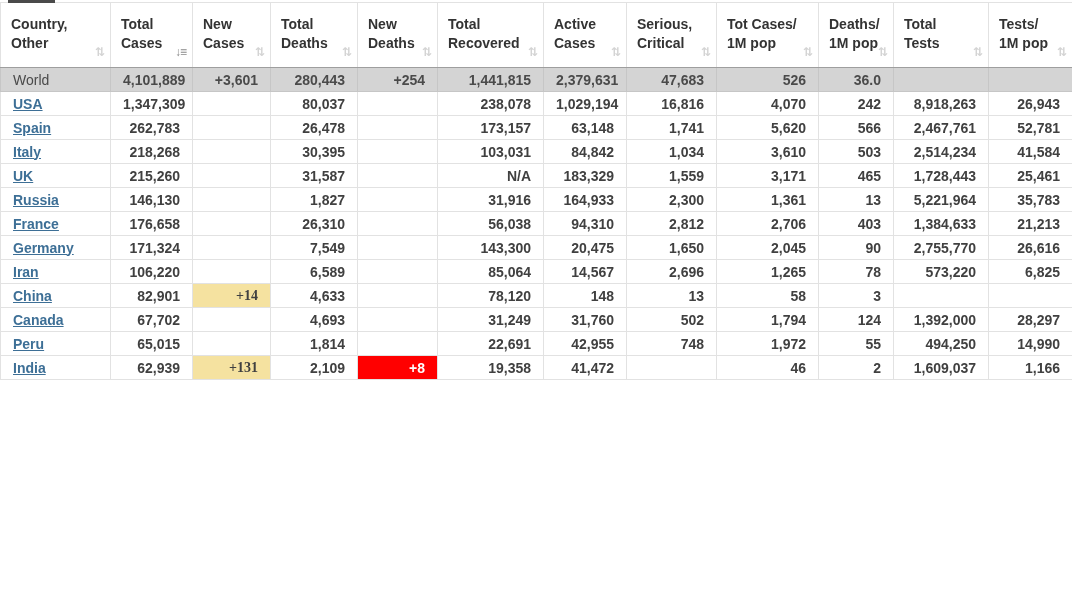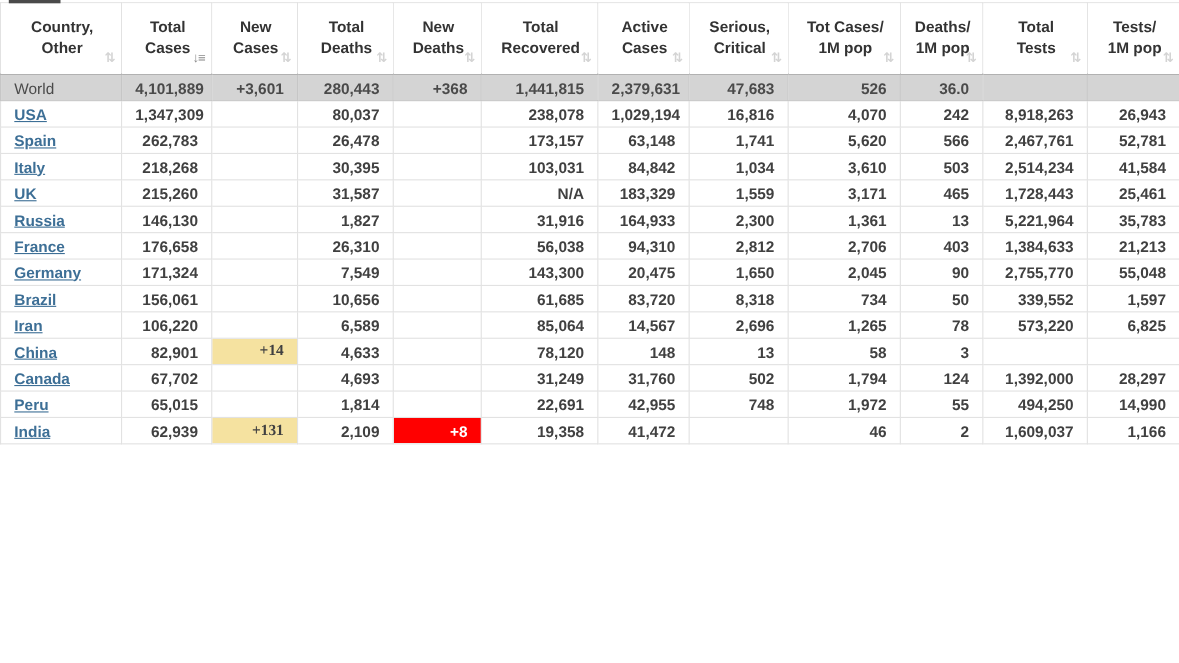--- a/index.html
+++ b/index.html
@@ -25,21 +25,21 @@
     margin-top:2px;
   }
   th,td{
     border:1px solid var(--border);
     font-size:14px;
     overflow:hidden;white-space:nowrap;
   }
   thead th{
     height:54px;
     padding:4px 8px 6px 10px;
-    text-align:center;vertical-align:middle;
+    text-align:left;vertical-align:middle;
     font-weight:bold;color:#333;
     border-bottom:1px solid var(--hdr-border);
     cursor:pointer;background:#fff;
     position:relative;
   }
   .th-label{white-space:pre-line;line-height:19px;display:inline-block;vertical-align:bottom;}
   .sort-icon{
     position:absolute;right:6px;bottom:8px;
     font-size:12px;color:#d4d4d4;font-weight:bold;letter-spacing:-1px;
   }
@@ -111,21 +111,21 @@
         <th><span class="th-label">Tests/
 1M pop</span><span class="sort-icon">⇅</span></th>
       </tr>
   </thead>
   <tbody>
       <tr class="world-row">
         <td class="country">World</td>
         <td>4,101,889</td>
         <td>+3,601</td>
         <td>280,443</td>
-        <td>+368</td>
+        <td>+254</td>
         <td>1,441,815</td>
         <td>2,379,631</td>
         <td>47,683</td>
         <td>526</td>
         <td>36.0</td>
         <td></td>
         <td></td>
       </tr>
       <tr>
         <td class="country"><a class="country-link" href="#">USA</a></td>
@@ -216,35 +216,21 @@
         <td>171,324</td>
         <td></td>
         <td>7,549</td>
         <td></td>
         <td>143,300</td>
         <td>20,475</td>
         <td>1,650</td>
         <td>2,045</td>
         <td>90</td>
         <td>2,755,770</td>
-        <td>55,048</td>
-      </tr>
-      <tr>
-        <td class="country"><a class="country-link" href="#">Brazil</a></td>
-        <td>156,061</td>
-        <td></td>
-        <td>10,656</td>
-        <td></td>
-        <td>61,685</td>
-        <td>83,720</td>
-        <td>8,318</td>
-        <td>734</td>
-        <td>50</td>
-        <td>339,552</td>
-        <td>1,597</td>
+        <td>26,616</td>
       </tr>
       <tr>
         <td class="country"><a class="country-link" href="#">Iran</a></td>
         <td>106,220</td>
         <td></td>
         <td>6,589</td>
         <td></td>
         <td>85,064</td>
         <td>14,567</td>
         <td>2,696</td>

